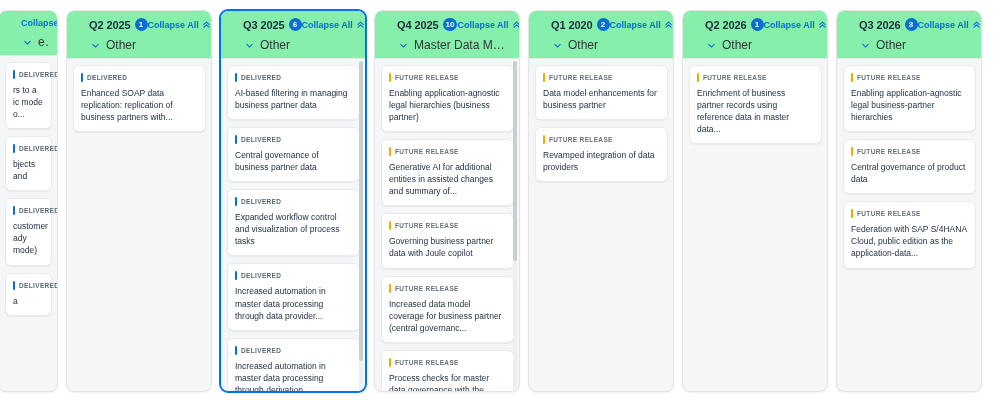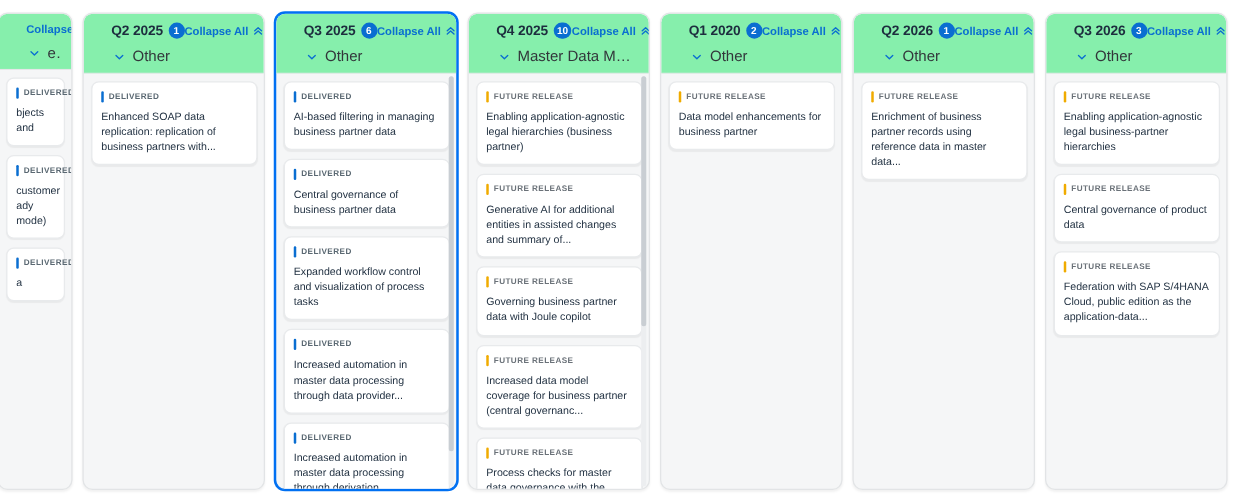--- a/index.html
+++ b/index.html
@@ -175,20 +175,28 @@
           </svg>
           <span class="group-label">ent</span>
         </div>
       </div>
       <div class="col-body">
         <div class="card">
           <div class="card-status">
             <span class="status-bar delivered"></span>
             <span class="status-text delivered">DELIVERED</span>
           </div>
+          <div class="card-title">rs to a
+ic mode o...</div>
+        </div>
+        <div class="card">
+          <div class="card-status">
+            <span class="status-bar delivered"></span>
+            <span class="status-text delivered">DELIVERED</span>
+          </div>
           <div class="card-title">bjects and</div>
         </div>
         <div class="card">
           <div class="card-status">
             <span class="status-bar delivered"></span>
             <span class="status-text delivered">DELIVERED</span>
           </div>
           <div class="card-title">customer
 ady mode)</div>
         </div>
@@ -381,20 +389,27 @@
           <span class="group-label">Other</span>
         </div>
       </div>
       <div class="col-body">
         <div class="card">
           <div class="card-status">
             <span class="status-bar future"></span>
             <span class="status-text future">FUTURE RELEASE</span>
           </div>
           <div class="card-title">Data model enhancements for business partner</div>
+        </div>
+        <div class="card">
+          <div class="card-status">
+            <span class="status-bar future"></span>
+            <span class="status-text future">FUTURE RELEASE</span>
+          </div>
+          <div class="card-title">Revamped integration of data providers</div>
         </div>
       </div>
     </div>
     <div class="column">
       <div class="col-head">
         <div class="col-head-row">
           <div class="col-title-wrap">
             <span class="col-title">Q2 2026</span>
             <span class="count-badge">1</span>
           </div>

